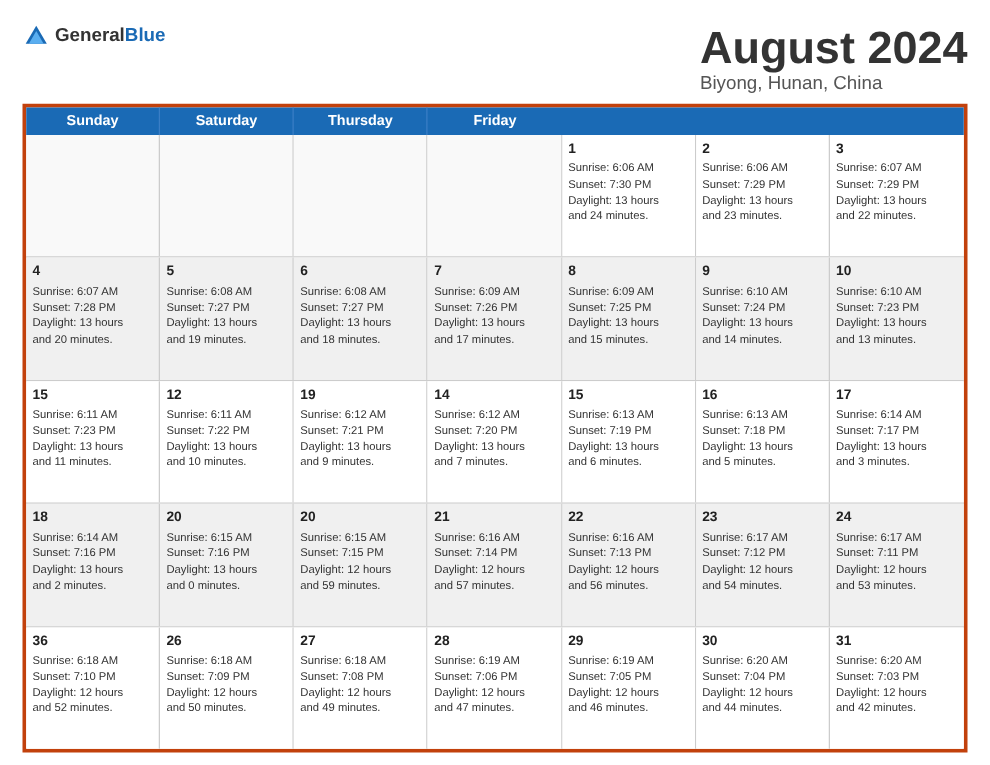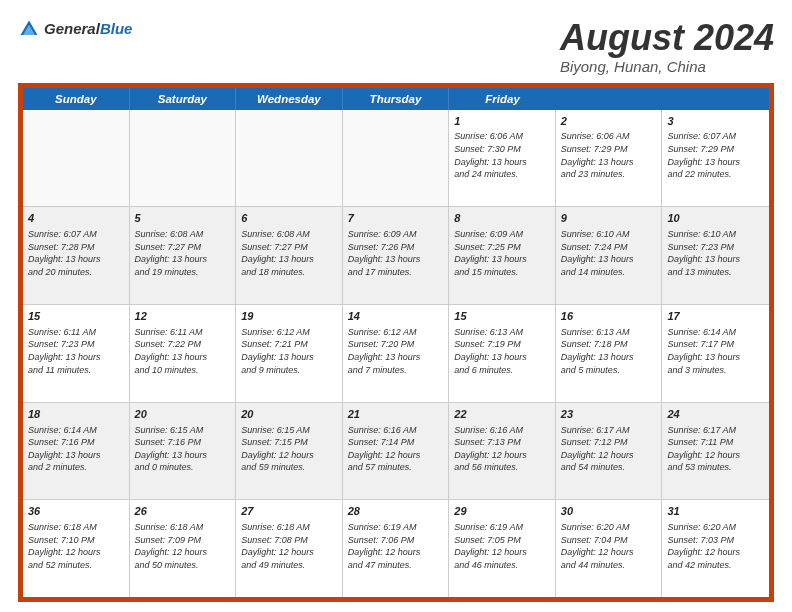--- a/index.html
+++ b/index.html
@@ -9,21 +9,20 @@
       width: 792px;
       height: 612px;
       overflow: hidden;
     }
     .page {
       width: 792px;
       height: 612px;
       padding: 18px 18px 10px 18px;
       display: flex;
       flex-direction: column;
-      font-style: italic;
     }
     .header {
       display: flex;
       align-items: flex-start;
       justify-content: space-between;
       margin-bottom: 8px;
     }
     .logo {
       display: flex;
       align-items: center;
@@ -52,21 +51,21 @@
       line-height: 1.1;
     }
     .title-location {
       font-size: 15px;
       color: #555;
     }
     .calendar {
       flex: 1;
       display: flex;
       flex-direction: column;
-      border: 5px solid #c2410c;
+      border: 3px solid #c2410c;
     }
     .cal-header {
       display: grid;
       grid-template-columns: repeat(7, 1fr);
       background: #1a6ab5;
     }
     .cal-header-cell {
       color: #fff;
       font-size: 11.5px;
       font-weight: bold;
@@ -128,21 +127,20 @@
     </div>
     <div class="title-block">
       <div class="title-month">August 2024</div>
       <div class="title-location">Biyong, Hunan, China</div>
     </div>
   </div>
   <div class="calendar">
     <div class="cal-header">
     <div class="cal-header-cell">Sunday</div>
         <div class="cal-header-cell">Saturday</div>
-        <div class="cal-header-cell">Wednesday</div>
         <div class="cal-header-cell">Thursday</div>
         <div class="cal-header-cell">Friday</div>
       </div>
     <div class="cal-body">
     <div class="cal-row">
           <div class="cal-cell empty"></div>
           <div class="cal-cell empty"></div>
           <div class="cal-cell empty"></div>
           <div class="cal-cell empty"></div>
           <div class="cal-cell">

